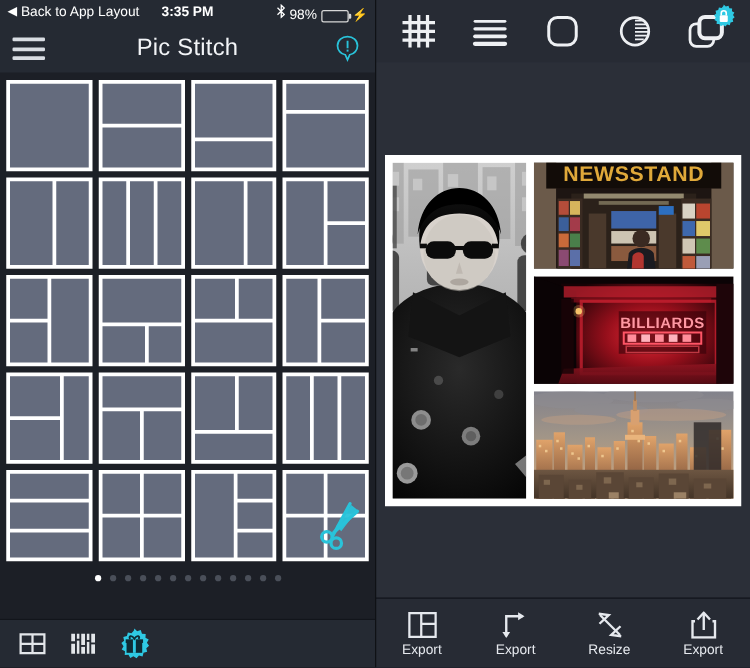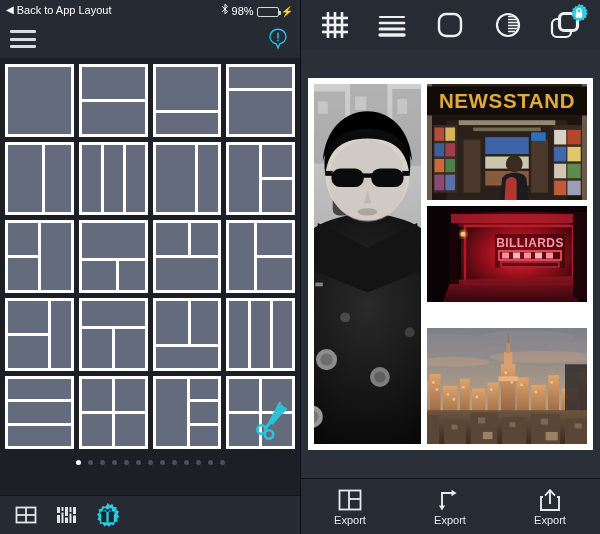--- a/index.html
+++ b/index.html
@@ -94,21 +94,21 @@
   .edit-toolbar {
     height:50px; flex:0 0 50px; background:#272b34;
     display:flex; align-items:center; justify-content:space-around;
     padding:0 6px;
   }
   .et-btn { width:40px; height:40px; display:flex; align-items:center; justify-content:center; position:relative; cursor:pointer; }
   .lock-badge { position:absolute; right:-4px; top:-2px; width:20px; height:20px; }
 
   .canvas-wrap { flex:1; display:flex; align-items:center; justify-content:center; background:#2b2f38; }
   .collage {
-    width:285px; height:372px; background:#ffffff; padding:6px;
+    width:285px; height:281px; background:#ffffff; padding:6px;
     display:flex; gap:6px;
   }
   .col-left { width:60%; display:flex; }
   .col-right { flex:1; display:flex; flex-direction:column; gap:6px; }
   .photo { width:100%; height:100%; overflow:hidden; position:relative; }
   .col-right .photo { flex:1; }
 
   
   .right-bottom {
     height:56px; flex:0 0 56px; background:#272b34;
@@ -129,38 +129,40 @@
 
 <div class="app">
 
   <div class="left-panel">
 
     <div class="status-bar">
       <div class="status-left">
         <span class="back-caret">◀</span>
         <span>Back to App Layout</span>
       </div>
+      <div class="status-time">3:35 PM</div>
       <div class="status-right">
         <span class="bt-icon">
           <svg width="8" height="12" viewBox="0 0 8 12" aria-hidden="true">
             <path d="M1 3.2 L6.4 8.6 L4 10.8 V1.2 L6.4 3.4 L1 8.8" fill="none" stroke="#ffffff" stroke-width="1"></path>
           </svg>
         </span>
         <span class="batt-pct">98%</span>
         <span class="batt"><span class="batt-fill" style="width: 98%;"></span></span>
         <span class="bolt">⚡</span>
       </div>
     </div>
 
     <div class="nav-bar">
       <div class="hamburger">
         <span></span>
           <span></span>
           <span></span>
       </div>
+      <div class="nav-title">Pic Stitch</div>
       <div class="info-icon">
         <svg width="24" height="24" viewBox="0 0 24 24" aria-hidden="true">
           <path d="M12 2.2c-4.4 0-8 3.3-8 7.4 0 3.5 2.6 6.5 6.2 7.2l1.8 4.1 1.8-4.1c3.6-.7 6.2-3.7 6.2-7.2 0-4.1-3.6-7.4-8-7.4z" fill="none" stroke="#29c3da" stroke-width="1.4"></path>
           <rect x="11.3" y="5.6" width="1.5" height="6" fill="#29c3da"></rect>
           <rect x="11.3" y="12.7" width="1.5" height="1.6" fill="#29c3da"></rect>
         </svg>
       </div>
     </div>
 
     <div class="thumbs-area">
@@ -786,20 +788,30 @@
             <path d="M4 20 V4 H17" fill="none" stroke="#e6e9ee" stroke-width="1.9"></path>
             <path d="M13.5 0.8 L18.6 4 L13.5 7.2" fill="#e6e9ee"></path>
             <path d="M0.9 16.6 L4 21.4 L7.1 16.6" fill="#e6e9ee"></path>
           </svg>
         </span>
         <span class="lbl">Export</span>
       </div>
       <div class="rb-btn">
         <span class="rb-ico">
           <svg width="24" height="22" viewBox="0 0 24 22" aria-hidden="true">
+            <line x1="4" y1="3" x2="20" y2="19" stroke="#e6e9ee" stroke-width="1.9"></line>
+            <path d="M3 2 L11 3 L3.6 10" fill="none" stroke="#e6e9ee" stroke-width="1.9"></path>
+            <path d="M21 20 L13 19 L20.4 12" fill="none" stroke="#e6e9ee" stroke-width="1.9"></path>
+          </svg>
+        </span>
+        <span class="lbl">Resize</span>
+      </div>
+      <div class="rb-btn">
+        <span class="rb-ico">
+          <svg width="24" height="22" viewBox="0 0 24 22" aria-hidden="true">
             <path d="M5 8 H3 V21 H21 V8 H19" fill="none" stroke="#e6e9ee" stroke-width="1.9"></path>
             <line x1="12" y1="2" x2="12" y2="15" stroke="#e6e9ee" stroke-width="1.9"></line>
             <path d="M7 6.6 L12 1.2 L17 6.6" fill="none" stroke="#e6e9ee" stroke-width="1.9"></path>
           </svg>
         </span>
         <span class="lbl">Export</span>
       </div>
     </div>
   </div>
 

